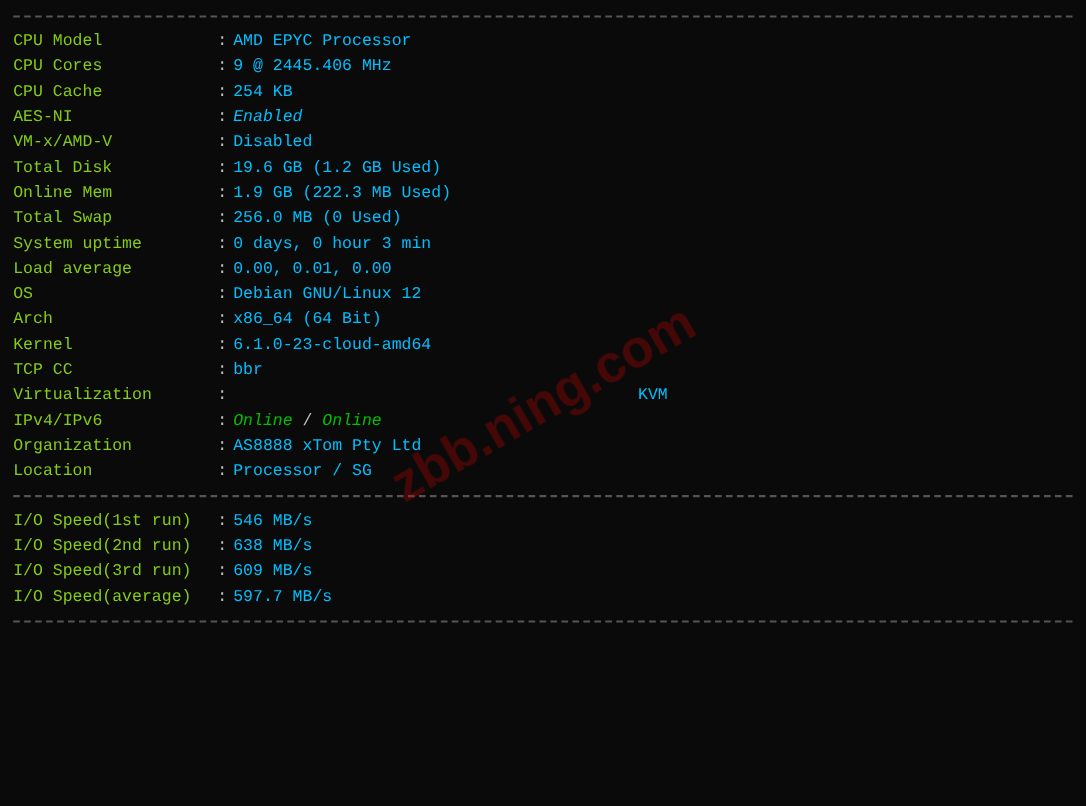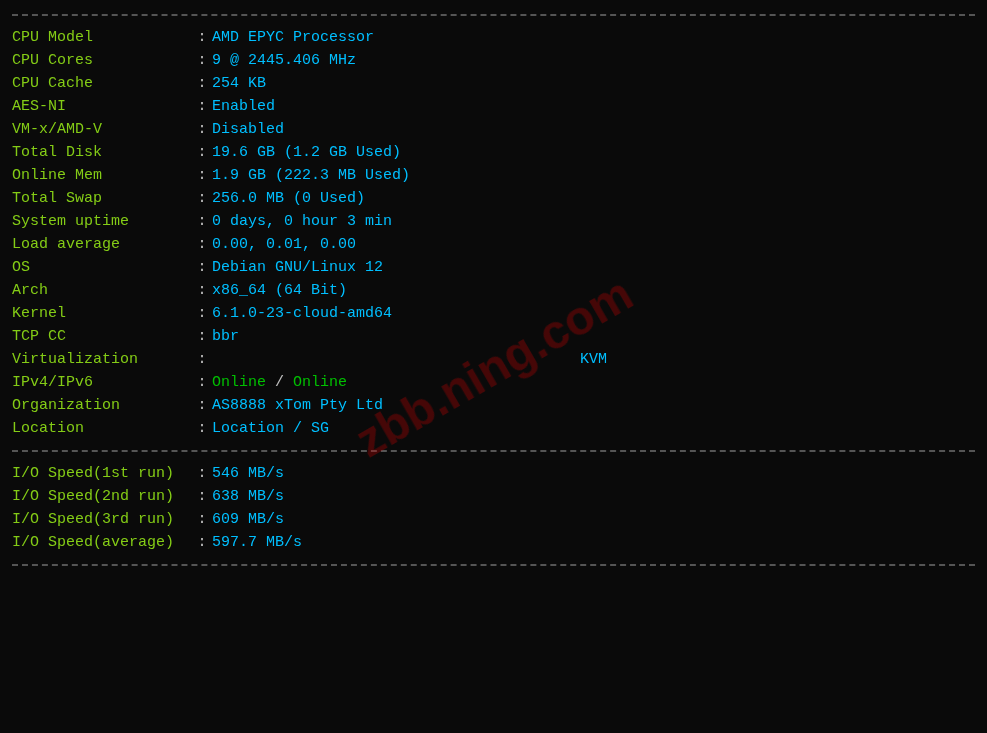--- a/index.html
+++ b/index.html
@@ -44,21 +44,21 @@
       color: #c0c0c0;
       width: 20px;
       text-align: center;
     }
 
     .info-table td.value {
       color: #00bfff;
     }
 
     .value-cyan { color: #00bfff; }
-    .value-green { color: #00c000; }
+    .value-green { color: #00c000; font-style: italic; }
     .value-red { color: #cc0000; }
     .value-yellow { color: #d4a017; }
     .value-white { color: #c0c0c0; text-align: center; }
 
     .watermark {
       position: fixed;
       top: 50%;
       left: 50%;
       transform: translate(-50%, -50%) rotate(-30deg);
       font-size: 48px;
@@ -165,21 +165,21 @@
           <td class="value"><span class="value-green">Online</span><span class="value-white"> / </span><span class="value-green">Online</span></td>
         </tr>
         <tr>
           <td class="label">Organization</td>
           <td class="colon">:</td>
           <td class="value value-cyan">AS8888 xTom Pty Ltd</td>
         </tr>
         <tr>
           <td class="label">Location</td>
           <td class="colon">:</td>
-          <td class="value value-cyan">Location / SG</td>
+          <td class="value value-cyan">Processor / SG</td>
         </tr>
       </tbody>
   </table>
 </div>
 
 <hr class="dashed-line">
 
 <div class="section">
   <table class="info-table">
     <tbody id="io-info-body">

